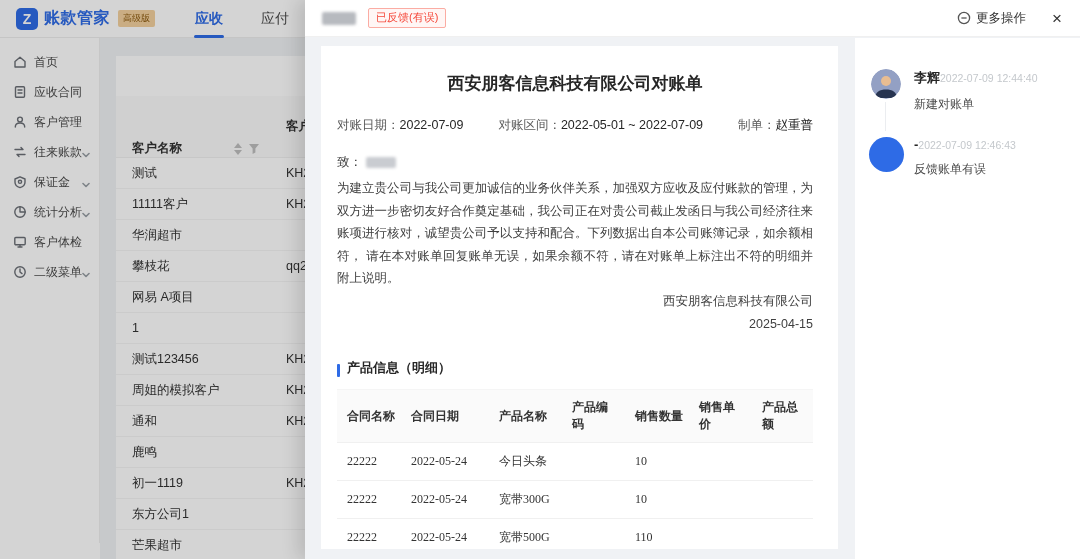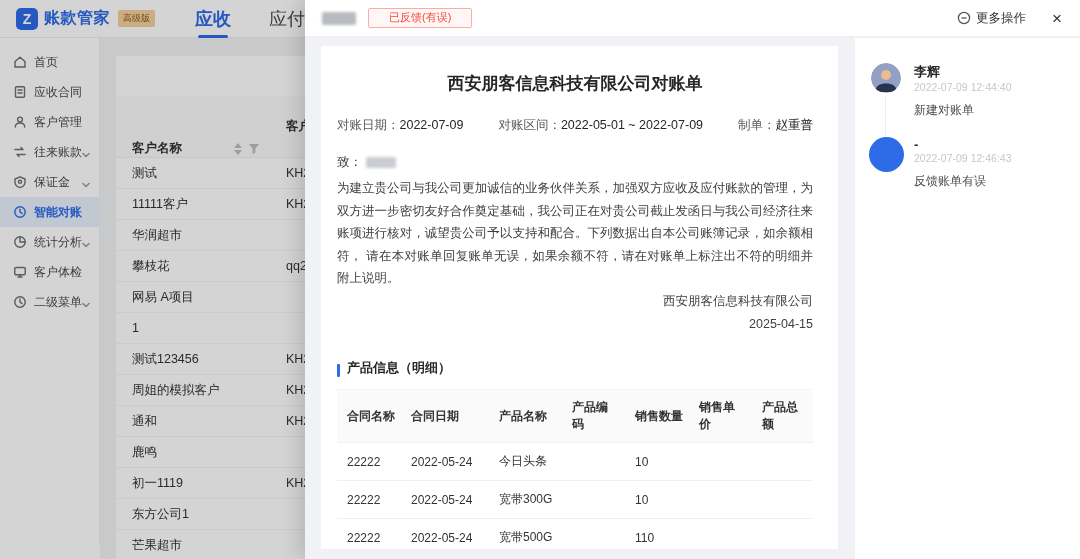--- a/index.html
+++ b/index.html
@@ -9,21 +9,21 @@
   
   .app-header { position:absolute; left:0; top:0; width:1080px; height:38px;
     background:#fff; border-bottom:1px solid #ededed; display:flex; align-items:center; z-index:1; }
   .logo-wrap { display:flex; align-items:center; margin-left:16px; cursor:pointer; }
   .logo-square { width:22px; height:22px; border-radius:5px; background:#2e6be6; color:#fff;
     font-weight:bold; font-size:14px; display:flex; align-items:center; justify-content:center; }
   .logo-text { margin-left:6px; font-size:16px; font-weight:bold; color:#2e6be6; letter-spacing:.5px; }
   .edition-badge { margin-left:8px; font-size:9px; color:#8c5a10; background:#f3d19e;
     border-radius:2px; padding:2px 5px; filter:blur(.4px); }
   .nav-tabs { display:flex; margin-left:34px; height:38px; }
-  .nav-tab { position:relative; font-size:18px; color:#4a4a4a; padding:0 6px; margin-right:26px;
+  .nav-tab { position:relative; font-size:14px; color:#4a4a4a; padding:0 6px; margin-right:26px;
     display:flex; align-items:center; cursor:pointer; }
   .nav-tab.active { color:#2e6be6; font-weight:bold; }
   .nav-tab.active::after { content:""; position:absolute; left:50%; transform:translateX(-50%);
     bottom:0; width:30px; height:3px; border-radius:2px; background:#2e6be6; }
 
   
   .sidebar { position:absolute; left:0; top:38px; width:100px; bottom:16px; background:#fff;
     border-right:1px solid #efefef; padding-top:9px; z-index:1; }
   .side-item { position:relative; height:30px; display:flex; align-items:center;
     padding-left:13px; font-size:12px; color:#4a4a4a; cursor:pointer; }
@@ -57,21 +57,21 @@
   .drawer-mask { position:absolute; inset:0; background:rgba(0,0,0,0.17); z-index:5; }
 
   
   .drawer { position:absolute; left:305px; top:0; right:0; bottom:0; background:#f0f2f5;
     z-index:10; box-shadow:-8px 0 16px rgba(0,0,0,.12); }
   .drawer-header { position:absolute; left:0; top:0; right:0; height:37px; background:#fff;
     border-bottom:1px solid #f0f0f0; display:flex; align-items:center; }
   .redacted-title { width:34px; height:13px; border-radius:2px; background:#b7babf;
     filter:blur(1.5px); margin-left:17px; }
   .status-badge { margin-left:12px; font-size:11px; color:#f5483b; border:1px solid #fbaca3;
-    background:#fff6f5; border-radius:2px; padding:2px 20px; line-height:1.2; }
+    background:#fff6f5; border-radius:2px; padding:2px 7px; line-height:1.2; }
   .header-right { margin-left:auto; display:flex; align-items:center; }
   .more-actions { display:flex; align-items:center; font-size:12.5px; color:#333; cursor:pointer; }
   .more-actions .mo-icon { width:14px; height:14px; margin-right:5px; }
   .more-actions .mo-icon svg { width:14px; height:14px; stroke:#555; fill:none; stroke-width:1.3; }
   .close-btn { font-size:17px; color:#333; margin-left:26px; margin-right:18px; cursor:pointer; line-height:1; }
 
   .drawer-body { position:absolute; left:0; top:38px; right:0; bottom:0; }
 
   
   .doc-card { position:absolute; left:16px; top:8px; width:517px; bottom:10px; background:#fff;
@@ -86,32 +86,32 @@
   .doc-sign { text-align:right; font-size:12.5px; color:#404040; line-height:1.9; }
 
   .section-title { margin-top:22px; display:flex; align-items:flex-end; font-size:13px;
     font-weight:bold; color:#262626; }
   .section-bar { width:3px; height:13px; background:#2e6be6; border-radius:1px; margin-right:7px; }
 
   .prod-table { width:100%; margin-top:12px; border-collapse:collapse; table-layout:fixed; }
   .prod-table th { background:#fafafa; font-size:12px; color:#333; font-weight:bold; text-align:left;
     padding:9px 6px 9px 10px; border-bottom:1px solid #f0f0f0; border-top:1px solid #f5f5f5; }
   .prod-table td { font-size:12px; color:#333; padding:10px 6px 10px 10px;
-    border-bottom:1px solid #f0f0f0; white-space:nowrap; overflow:hidden; }
+    border-bottom:1px solid #f0f0f0; white-space:nowrap; overflow:hidden;font-family:Liberation Serif, serif; }
   .prod-summary { background:#f6f6f6; font-size:12px; padding:9px 12px; display:flex; align-items:center; }
 
   
   .timeline-panel { position:absolute; left:550px; right:0; top:0; bottom:0; background:#fff;
     padding:23px 17px 0 16px; }
   .tl-item { position:relative; padding-left:43px; padding-bottom:16px; }
   .tl-avatar { position:absolute; left:0; top:0; width:30px; height:30px; border-radius:50%; overflow:hidden; }
   .tl-avatar svg { width:30px; height:30px; display:block; }
   .tl-avatar.blue { width:35px; height:35px; left:-2px; background:#2e6be6; }
   .tl-connector { position:absolute; left:14px; top:33px; bottom:-2px; width:1px; background:#ebedf0; }
-  .tl-head { display:flex; justify-content:flex-start; align-items:baseline; margin-top:2px;flex-direction:column; }
+  .tl-head { display:flex; justify-content:flex-start; align-items:baseline; margin-top:8px; }
   .tl-name { font-size:13px; font-weight:bold; color:#262626; }
   .tl-time { font-size:10.5px; color:#c4c8cc; }
   .tl-action { margin-top:9px; font-size:12px; color:#4a4a4a; }
 </style>
 </head>
 <body>
 
 <div class="app-header">
   <div class="logo-wrap">
     <div class="logo-square">Z</div>
@@ -165,28 +165,20 @@
     <span class="s-icon">
       <svg viewBox="0 0 14 14">
           <path d="M7 1.8 L12 4 V7.2 C12 10 9.8 11.8 7 12.6 C4.2 11.8 2 10 2 7.2 V4 Z"></path>
           <circle cx="7" cy="6.8" r="1.6"></circle>
         </svg></span>
     <span>保证金</span>
     <span class="side-chevron">
       <svg viewBox="0 0 8 8">
           <path d="M1 2.5 L4 5.5 L7 2.5"></path>
         </svg></span>
-  </div>
-  <div class="side-item active">
-    <span class="s-icon">
-      <svg viewBox="0 0 14 14">
-          <circle cx="7" cy="7" r="5.2"></circle>
-          <path d="M7 4.2 V7 L9.2 8.4"></path>
-        </svg></span>
-    <span>智能对账</span>
   </div>
   <div class="side-item">
     <span class="s-icon">
       <svg viewBox="0 0 14 14">
           <circle cx="7" cy="7" r="5.2"></circle>
           <path d="M7 1.8 V7 H12.2"></path>
         </svg></span>
     <span>统计分析</span>
     <span class="side-chevron">
       <svg viewBox="0 0 8 8">

